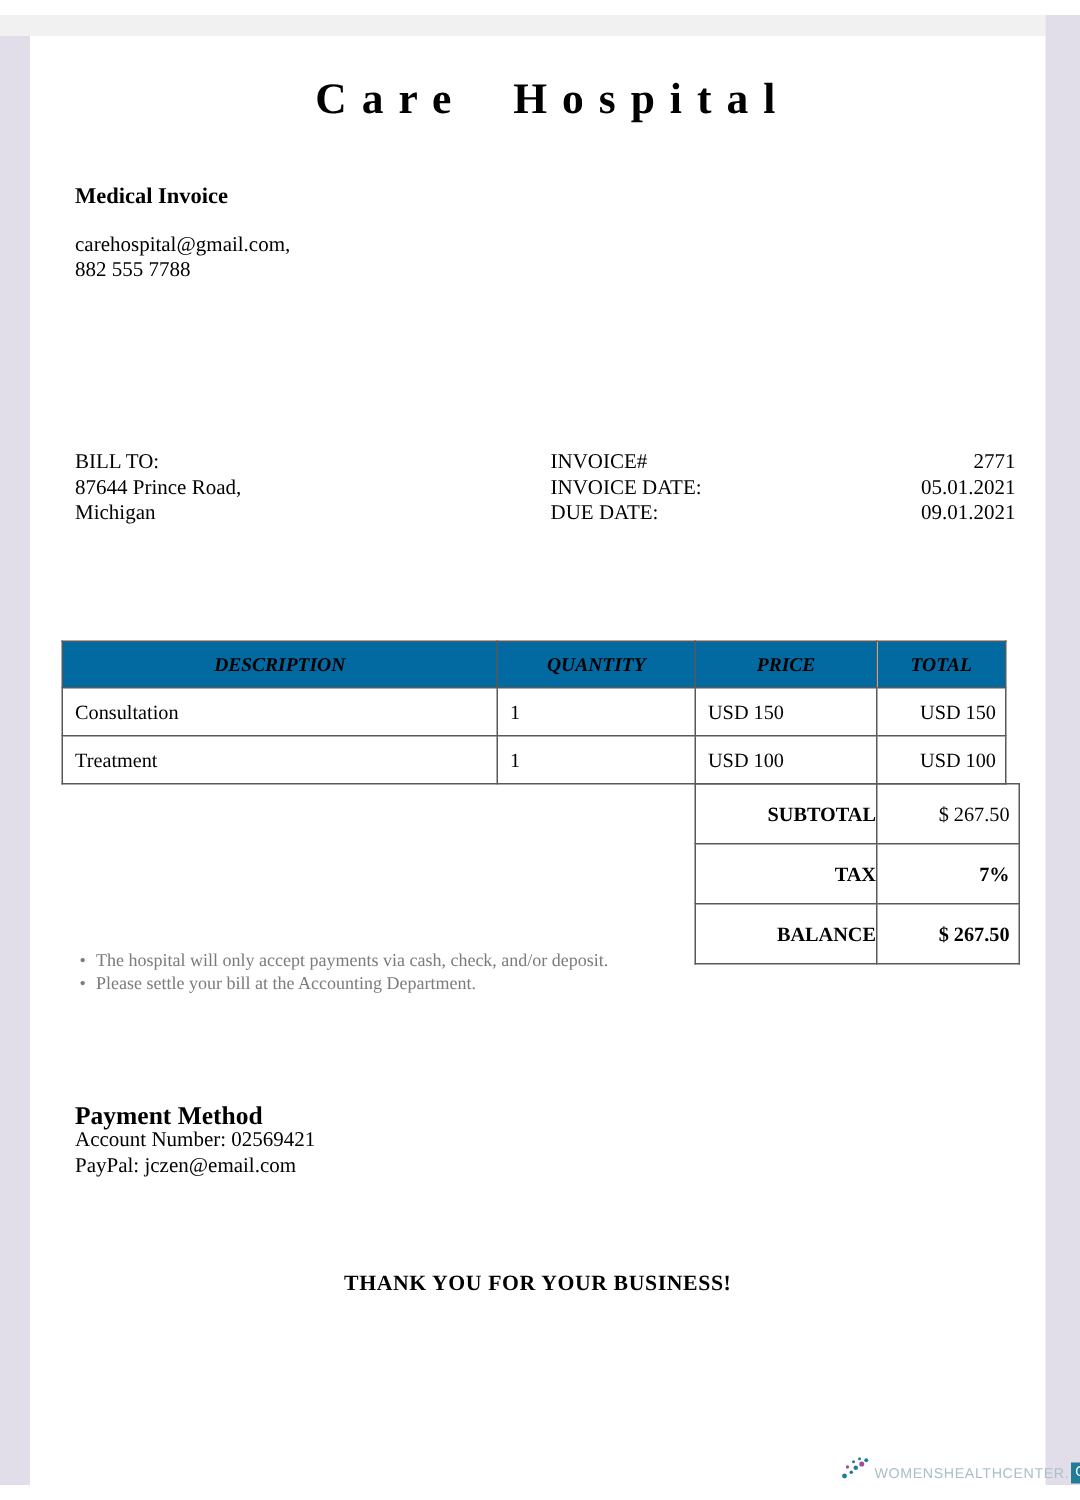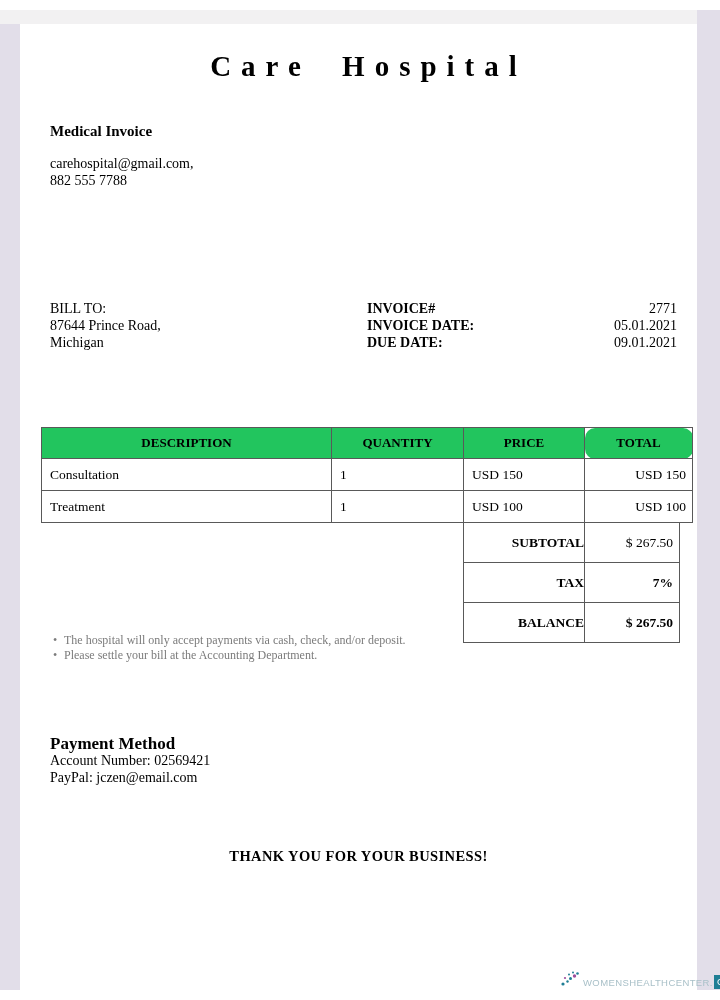--- a/index.html
+++ b/index.html
@@ -46,40 +46,40 @@
   .billto-block {
     position: absolute; left: 30px; top: 276px;
     font-size: 14px; line-height: 17px;
   }
   .billto-label { font-weight: normal; }
   .meta-block {
     position: absolute; left: 347px; top: 276px; width: 310px;
     font-size: 14px; line-height: 17px;
   }
   .meta-row { display: flex; justify-content: space-between; }
-  .meta-label { font-weight: bold; text-align: right; }
+  .meta-label { font-weight: normal; text-align: right; }
   .items-table {
     position: absolute; left: 21px; top: 403px;
     border-collapse: collapse; table-layout: fixed;
     font-size: 13.5px;
   }
   .items-table td, .items-table th,
   .summary-table td {
     border: 1.5px solid #595959;
     overflow: hidden; white-space: nowrap;
   }
   .items-table th {
-    background: #22c55e; font-weight: bold; text-align: center;
-    height: 31px; font-size: 13px;
+    background: #0369a1; font-weight: bold; text-align: center;
+    height: 31px; font-size: 13px; font-style: italic;
   }
   .items-table td { height: 32px; padding-left: 8px; }
   .col-desc { width: 290px; }
   .col-qty { width: 132px; }
   .col-price { width: 121px; }
-  .col-total { width: 108px; border-radius: 10px; }
+  .col-total { width: 86px; }
   .items-table td.cell-total { text-align: right; padding-right: 6px; padding-left: 0; }
   .summary-table {
     position: absolute; left: 443px; top: 498px;
     border-collapse: collapse; table-layout: fixed;
     font-size: 13.5px;
   }
   .summary-table td { height: 40px; text-align: right; }
   .sum-label { width: 121px; font-weight: bold; padding-left: 8px; }
   .sum-value { width: 95px; text-align: right; padding-right: 6px; }
   .sum-value.bold { font-weight: bold; }

